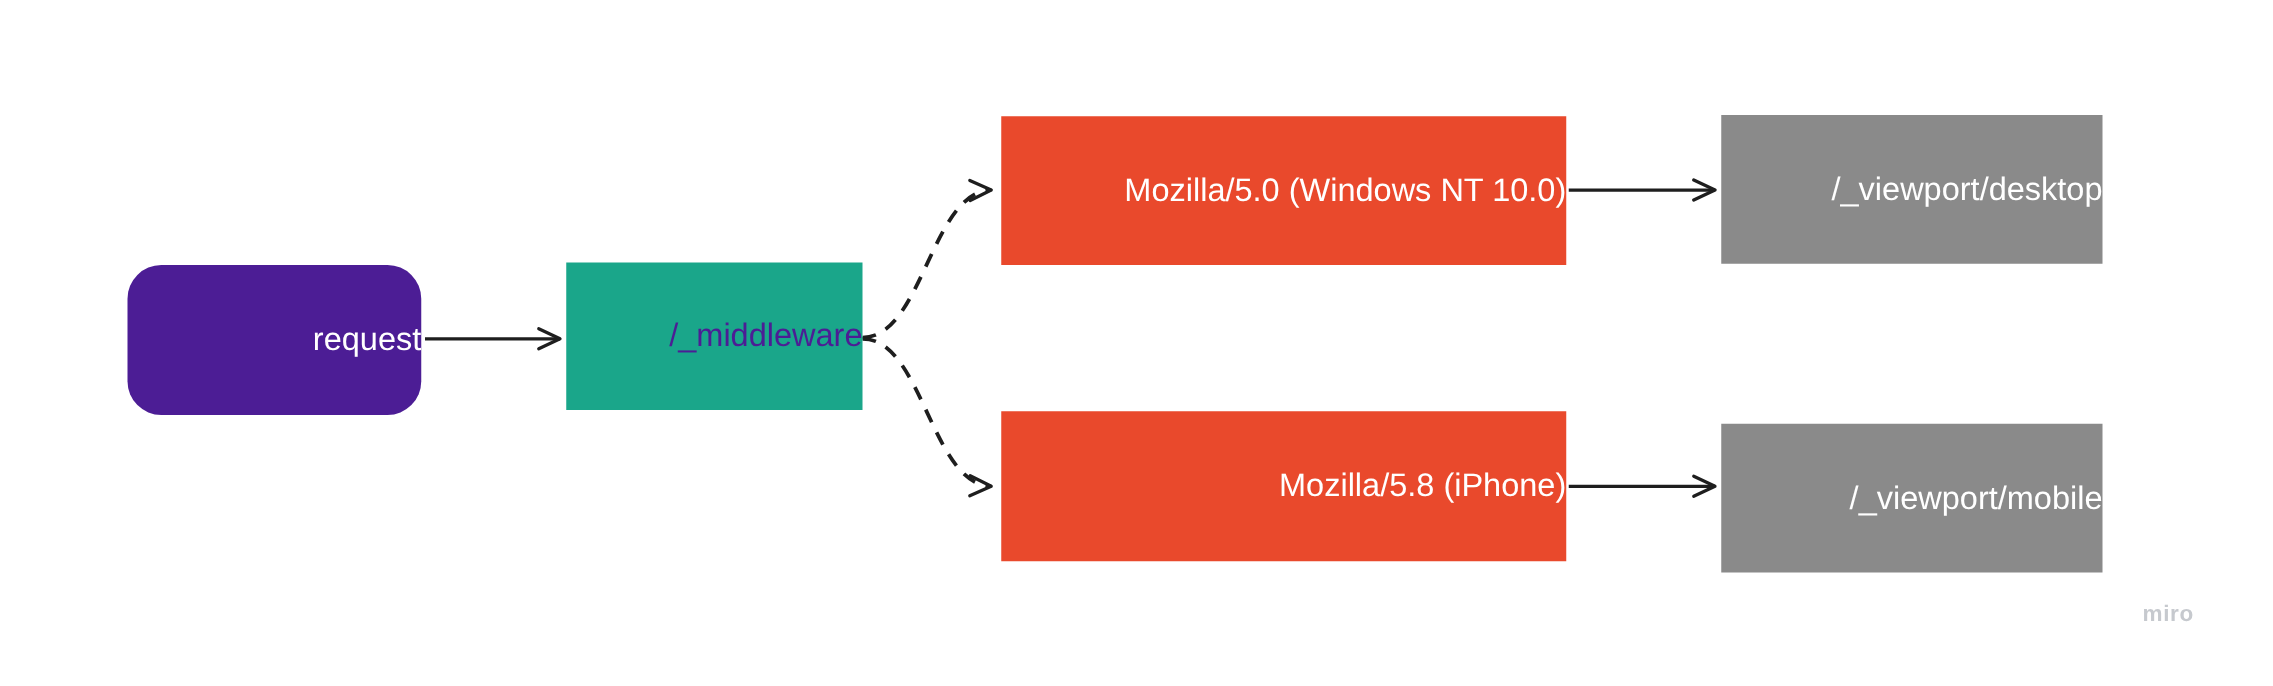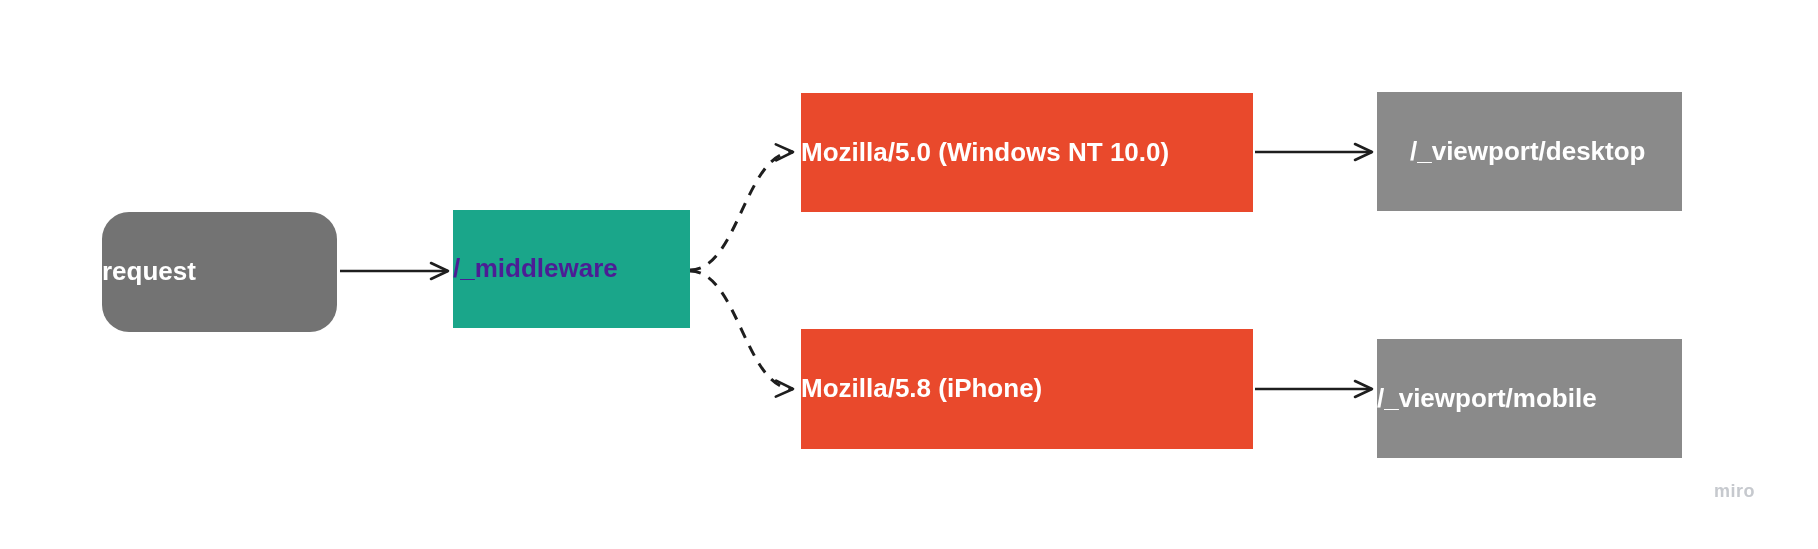--- a/index.html
+++ b/index.html
@@ -28,28 +28,27 @@
     stroke-width: 2.6;
   }
   .edge.dashed {
     stroke-width: 3;
     stroke-dasharray: 11 9;
   }
   .node {
     position: absolute;
     display: flex;
     align-items: center;
-    justify-content: flex-start;
+    justify-content: flex-end;
     color: #ffffff;
     font-size: 26px;
     line-height: 1.2;
     text-align: center;
     white-space: nowrap;
     box-sizing: border-box;
-    font-weight: bold;
   }
   .node-request           { left: 102px;  top: 212px; width: 235px; height: 120px; border-radius: 27px; }
   .node-middleware        { left: 453px;  top: 210px; width: 237px; height: 118px; }
   .node-ua-desktop        { left: 801px;  top: 93px;  width: 452px; height: 119px; }
   .node-ua-mobile         { left: 801px;  top: 329px; width: 452px; height: 120px; }
   .node-viewport-desktop  { left: 1377px; top: 92px;  width: 305px; height: 119px; padding-left: 33px; }
   .node-viewport-mobile   { left: 1377px; top: 329px; width: 305px; height: 119px; }
   .watermark {
     position: absolute;
     left: 1714px;
@@ -76,21 +75,21 @@
 
     <path class="edge dashed" d="M 690 270 C 738 270 745 153 793 152" marker-end="url(#arrowhead)" style="stroke: rgb(30, 30, 30);"></path>
 
     <path class="edge dashed" d="M 690 271 C 738 271 745 388 793 389" marker-end="url(#arrowhead)" style="stroke: rgb(30, 30, 30);"></path>
 
     <path class="edge" d="M 1255 152 L 1372 152" marker-end="url(#arrowhead)" style="stroke: rgb(30, 30, 30);"></path>
 
     <path class="edge" d="M 1255 389 L 1372 389" marker-end="url(#arrowhead)" style="stroke: rgb(30, 30, 30);"></path>
   </svg>
 
-  <div class="node node-request" style="background-color: #737373;">
+  <div class="node node-request" style="background-color: #4c1d95;">
     <span style="color: rgb(255, 255, 255);">request</span>
   </div>
 
   <div class="node node-middleware" style="background-color: rgb(26, 166, 138);">
     <span style="color: #4c1d95;">/_middleware</span>
   </div>
 
   <div class="node node-ua-desktop" style="background-color: rgb(233, 73, 44);">
     <span style="color: rgb(255, 255, 255);">Mozilla/5.0 (Windows NT 10.0)</span>
   </div>

